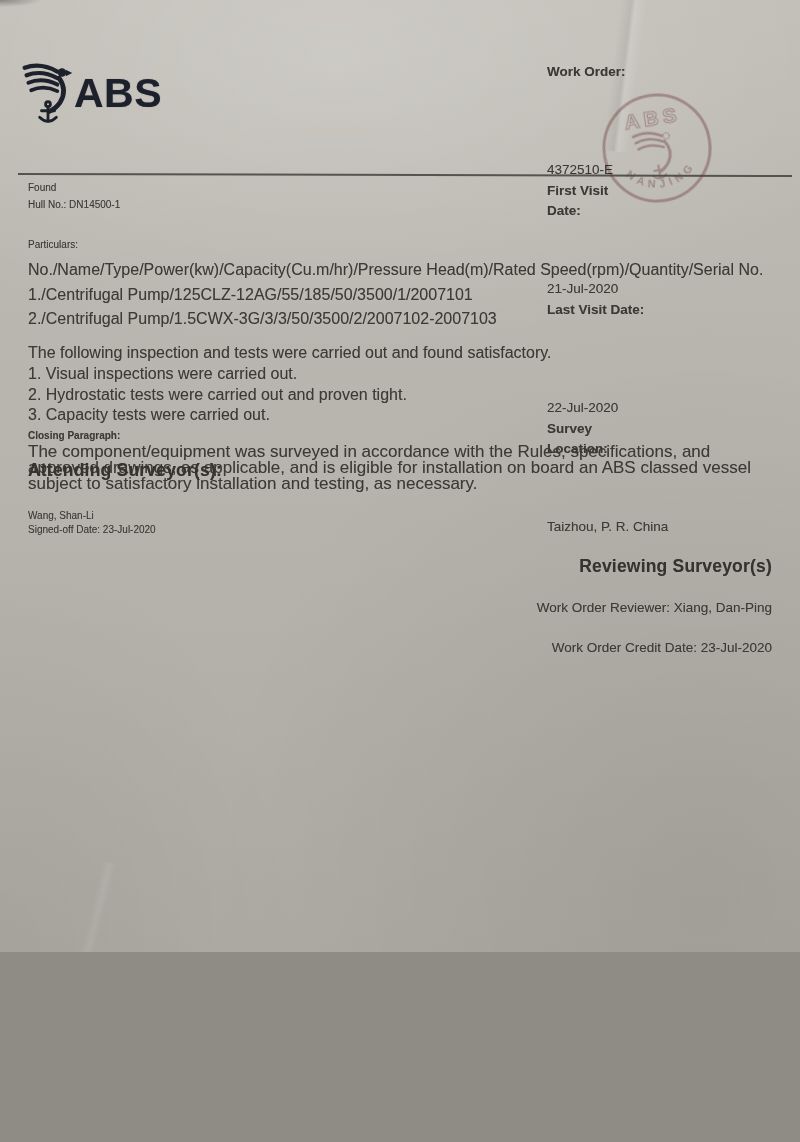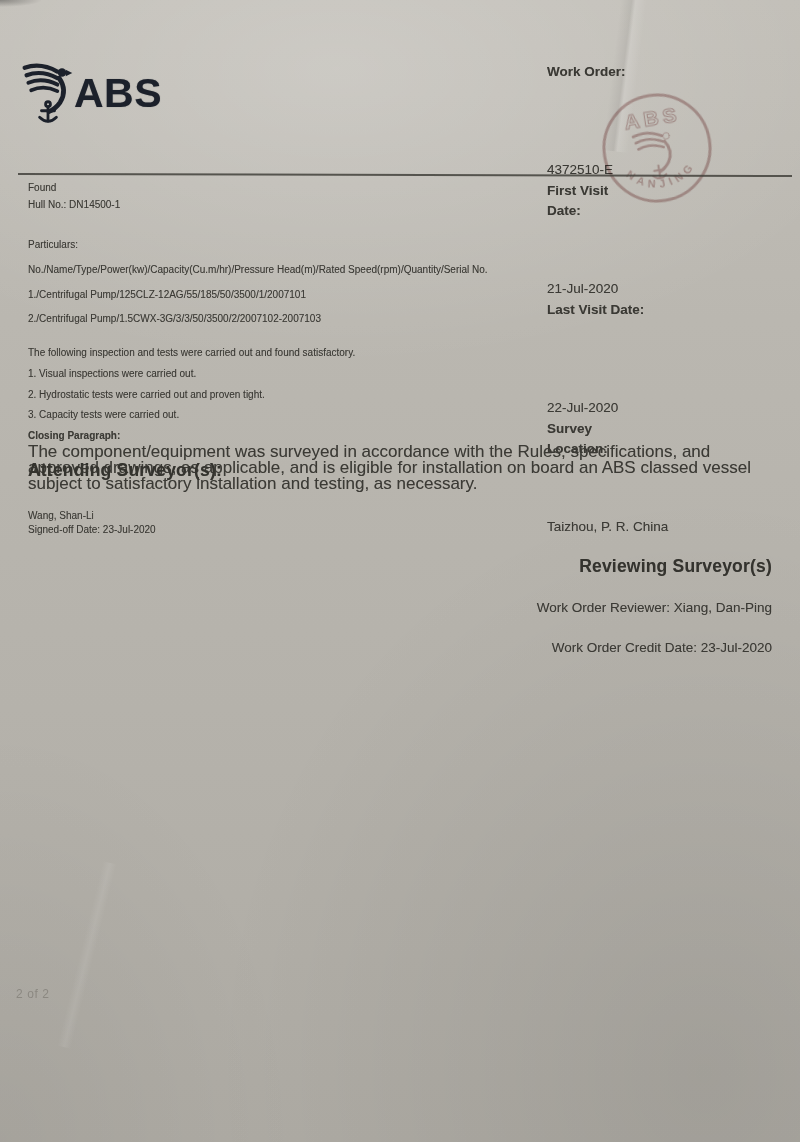--- a/index.html
+++ b/index.html
@@ -1,18 +1,18 @@
 <!DOCTYPE html>
 <html><head>
 <meta charset="utf-8">
 <style>
   html,body{margin:0;padding:0;background:#8f8c86;}
   #paper{
     position:relative;
-    width:800px;height:1142px;
+    width:800px;height:952px;
     margin:0 auto;
     overflow:hidden;
     font-family:"Liberation Sans", sans-serif;
     color:#3b3a35;
     background:
       radial-gradient(60px 10px at 0% 0%, rgba(20,20,20,0.35), transparent 70%),
       radial-gradient(900px 480px at 42% 6%, rgba(255,255,255,0.20), transparent 62%),
       radial-gradient(760px 900px at 88% 94%, rgba(0,0,0,0.08), transparent 65%),
       radial-gradient(500px 700px at 0% 100%, rgba(0,0,0,0.05), transparent 60%),
       linear-gradient(180deg,#c1beb7 0%,#bab7b0 28%,#b5b2ab 62%,#aeaba4 100%);
@@ -45,21 +45,21 @@
   .meta-value{flex:1;font-weight:400;line-height:19.5px;white-space:nowrap;text-align:center;}
   
   .stamp{
     position:absolute;left:597px;top:88px;width:120px;height:120px;
     transform:rotate(-9deg);opacity:.52;mix-blend-mode:multiply;
     filter:blur(.3px);pointer-events:none;
   }
   
   .rule{position:absolute;left:18px;top:174px;width:774px;height:2px;background:#45443f;opacity:.88;transform:rotate(.15deg);}
   .line{position:absolute;left:28px;font-size:10px;line-height:16.5px;white-space:nowrap;}
-  .sm{font-size:10px;}
+  .sm{font-size:16px;}
   .bold{font-weight:700;text-align:right;}
   .closing-body{position:absolute;left:28px;top:444px;width:752px;font-size:17px;line-height:15.8px;white-space:normal;}
   .big-title{font-size:17.5px;font-weight:600;color:#34332e;letter-spacing:.2px;}
   .reviewing{position:absolute;right:28px;top:556px;text-align:right;}
   .reviewing .big-title{}
   .reviewing .r-line{font-size:13.5px;line-height:16.5px;margin-top:23px;}
   .footer{
     position:absolute;left:16px;top:987px;font-size:12px;letter-spacing:.6px;
     color:#84817a;opacity:.8;text-shadow:none;
   }

